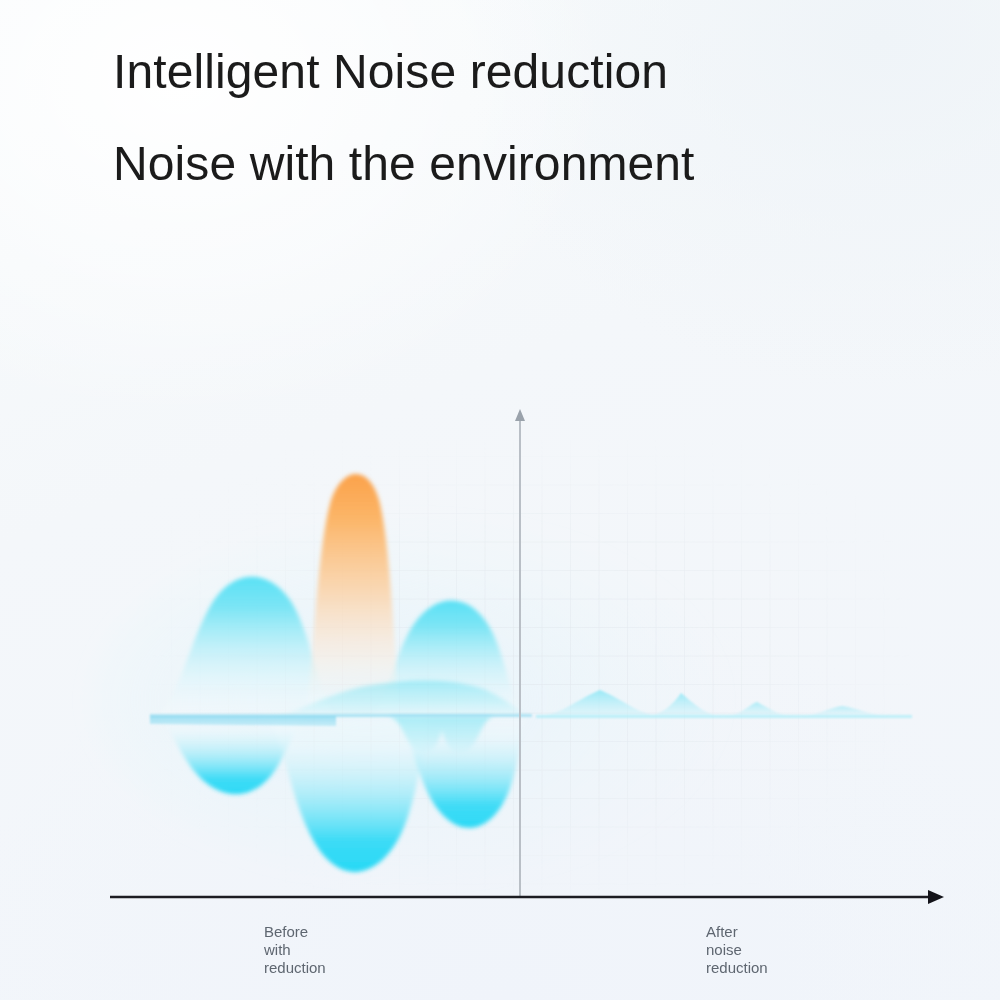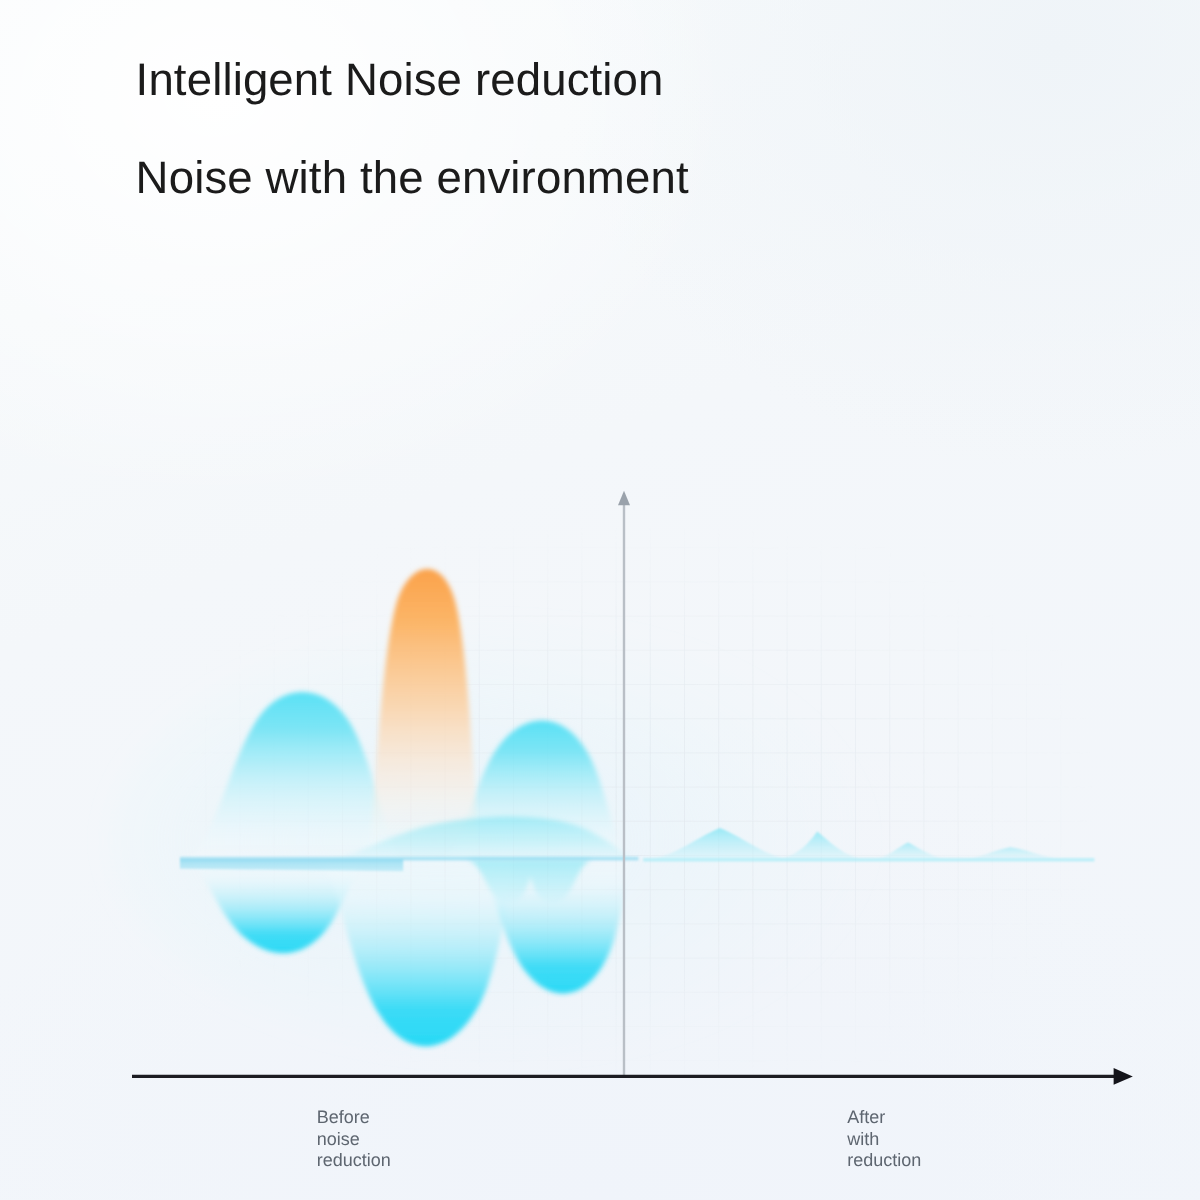--- a/index.html
+++ b/index.html
@@ -27,21 +27,21 @@
 
   
   .headings {
     position: absolute;
     left: 113px;
     top: 48px;
     width: 800px;
   }
   .heading-line {
     color: #1b1b1b;
-    font-size: 38px;
+    font-size: 48px;
     font-weight: 400;
     letter-spacing: 0.1px;
     line-height: 1.0;
     white-space: nowrap;
   }
   .heading-line.line1 { margin-bottom: 44px; }
 
   
   .plot {
     position: absolute;
@@ -219,19 +219,19 @@
         <line x1="520" y1="897" x2="520" y2="418" stroke="#b9bfc6" stroke-width="2"></line>
         <polygon points="520,409 515,421 525,421" fill="#9aa2ab"></polygon>
 
         <line x1="110" y1="897" x2="932" y2="897" stroke="#1c1c22" stroke-width="2.6"></line>
         <polygon points="944,897 928,890 928,904" fill="#14141a"></polygon>
       </g>
     </svg>
   </div>
 
   <div class="axis-label before">Before
+with
+reduction</div>
+  <div class="axis-label after">After
 noise
 reduction</div>
-  <div class="axis-label after">After
-with
-reduction</div>
 
 </div>
 
 </body></html>

